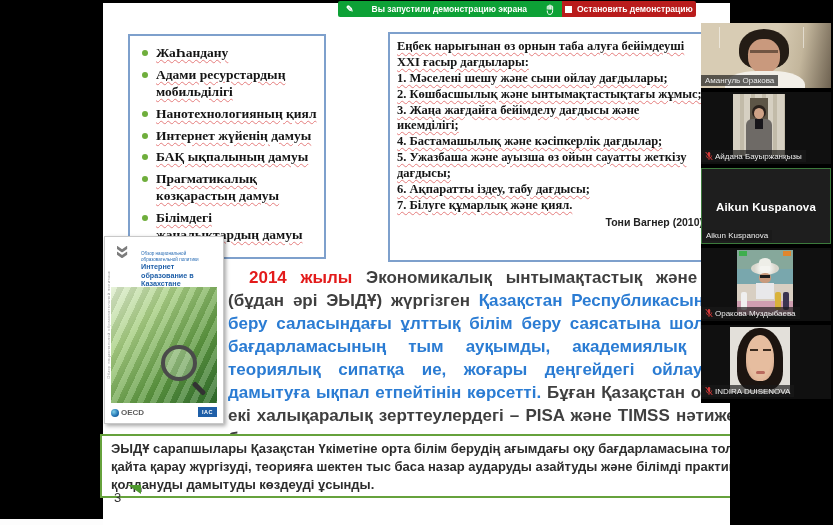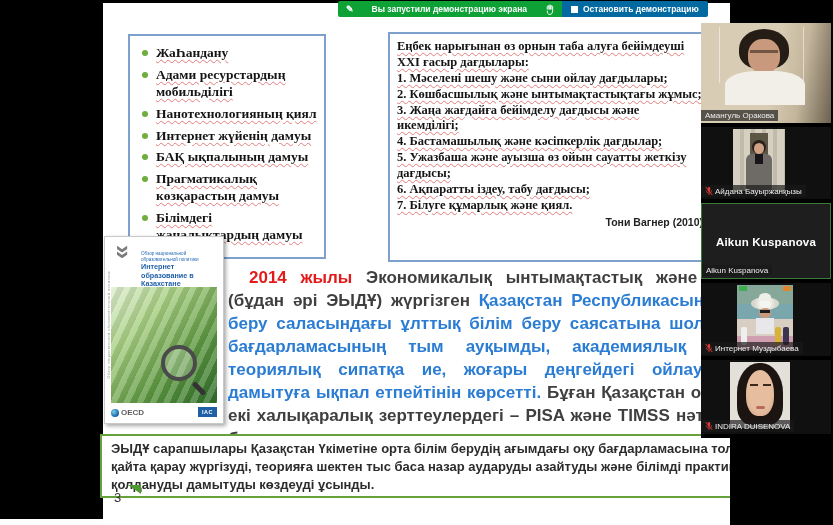--- a/index.html
+++ b/index.html
@@ -12,22 +12,22 @@
            background:#fff; z-index:1; }
   .bottom-left-strip { position:absolute; left:0; top:519px; width:103px; height:6px;
            background:#fdfdfd; z-index:2; }
 
   
   .share-banner { position:absolute; left:338px; top:1px; height:16px; z-index:30;
            display:flex; align-items:stretch; font-size:8.5px; font-weight:bold; color:#fff; }
   .share-banner .green-part { background:#0fa13c; background:#0da136; display:flex; align-items:center;
            gap:6px; padding:0 8px; border-radius:2px 0 0 2px; width:224px; }
   .share-banner .green-part .txt { flex:1; text-align:center; white-space:nowrap; }
-  .share-banner .stop-btn { background:#0369a1; display:flex; align-items:center; gap:5px;
-           padding:0 9px; border-radius:0 2px 2px 0; cursor:pointer; white-space:nowrap; }
+  .share-banner .stop-btn { background:#b91c1c; display:flex; align-items:center; gap:5px;
+           padding:0 3px; border-radius:0 2px 2px 0; cursor:pointer; white-space:nowrap; }
   .stop-square { width:7px; height:7px; background:#fff; display:inline-block; }
   .pencil-glyph { font-size:9px; line-height:1; }
 
   
   .col-header { position:absolute; top:8px; font-size:17px; font-weight:bold; color:#111;
            text-align:center; letter-spacing:0.2px;
            text-decoration:underline wavy #e06060 1px; text-underline-offset:3px; }
   .col-header.left  { left:133px; width:240px; }
   .col-header.right { left:390px; width:320px; }
 
@@ -94,21 +94,21 @@
            border-top:9px solid #4e9a2e; border-left:13px solid transparent; }
   .page-number { position:absolute; left:114px; top:490px; z-index:3;
            font-size:13px; color:#333; }
 
   
   .right-black-col { position:absolute; left:730px; top:0; width:103px; height:525px;
            background:#000; z-index:5; }
   .tiles { position:absolute; left:701px; top:23px; width:130px; background:#000;
            z-index:6; padding:0; }
   .tile { position:relative; width:130px; background:#101010; margin-bottom:4px; overflow:hidden; }
-  .tile.t1 { height:100px; }
+  .tile.t1 { height:65px; }
   .tile.t2 { height:72px; }
   .tile.t3 { height:76px; background:#1e1e1e; border:1px solid #3c7a3c; }
   .tile.t4 { height:73px; }
   .tile.t5 { height:74px; }
   .name-tag { position:absolute; left:0; bottom:2px; max-width:126px; z-index:4;
            display:flex; align-items:center; gap:2px;
            background:rgba(25,25,25,.68); color:#ececec; font-size:8px;
            padding:1px 4px; white-space:nowrap; overflow:hidden; }
   .mic-muted { width:8px; height:10px; flex:0 0 auto; }
   .display-name { position:absolute; left:0; right:0; top:32px; text-align:center;
@@ -290,21 +290,21 @@
     <div class="p" style="left:40px;background:#efefef"></div>
     <div class="p" style="left:74px;background:#d9b23a"></div>
     <div class="p" style="left:82px;background:#3a3450"></div>
     <div class="name-tag">
       <svg class="mic-muted" viewBox="0 0 12 14">
         <rect x="4.2" y="1" width="3.6" height="7" rx="1.8" fill="#d93a3a"></rect>
         <path d="M2 6.2a4 4 0 0 0 8 0" stroke="#d93a3a" stroke-width="1.2" fill="none"></path>
         <line x1="6" y1="10.2" x2="6" y2="13" stroke="#d93a3a" stroke-width="1.2"></line>
         <line x1="1" y1="1" x2="11" y2="13" stroke="#d93a3a" stroke-width="1.5"></line>
       </svg>
-      <span>Интернет Муздыбаева</span>
+      <span>Оракова Муздыбаева</span>
     </div>
   </div>
 
   <div class="tile t5 v5">
     <div class="frame"></div>
     <div class="hair5"></div>
     <div class="face5"></div>
     <div class="brow" style="left:49px"></div>
     <div class="brow" style="left:62px"></div>
     <div class="lips"></div>

